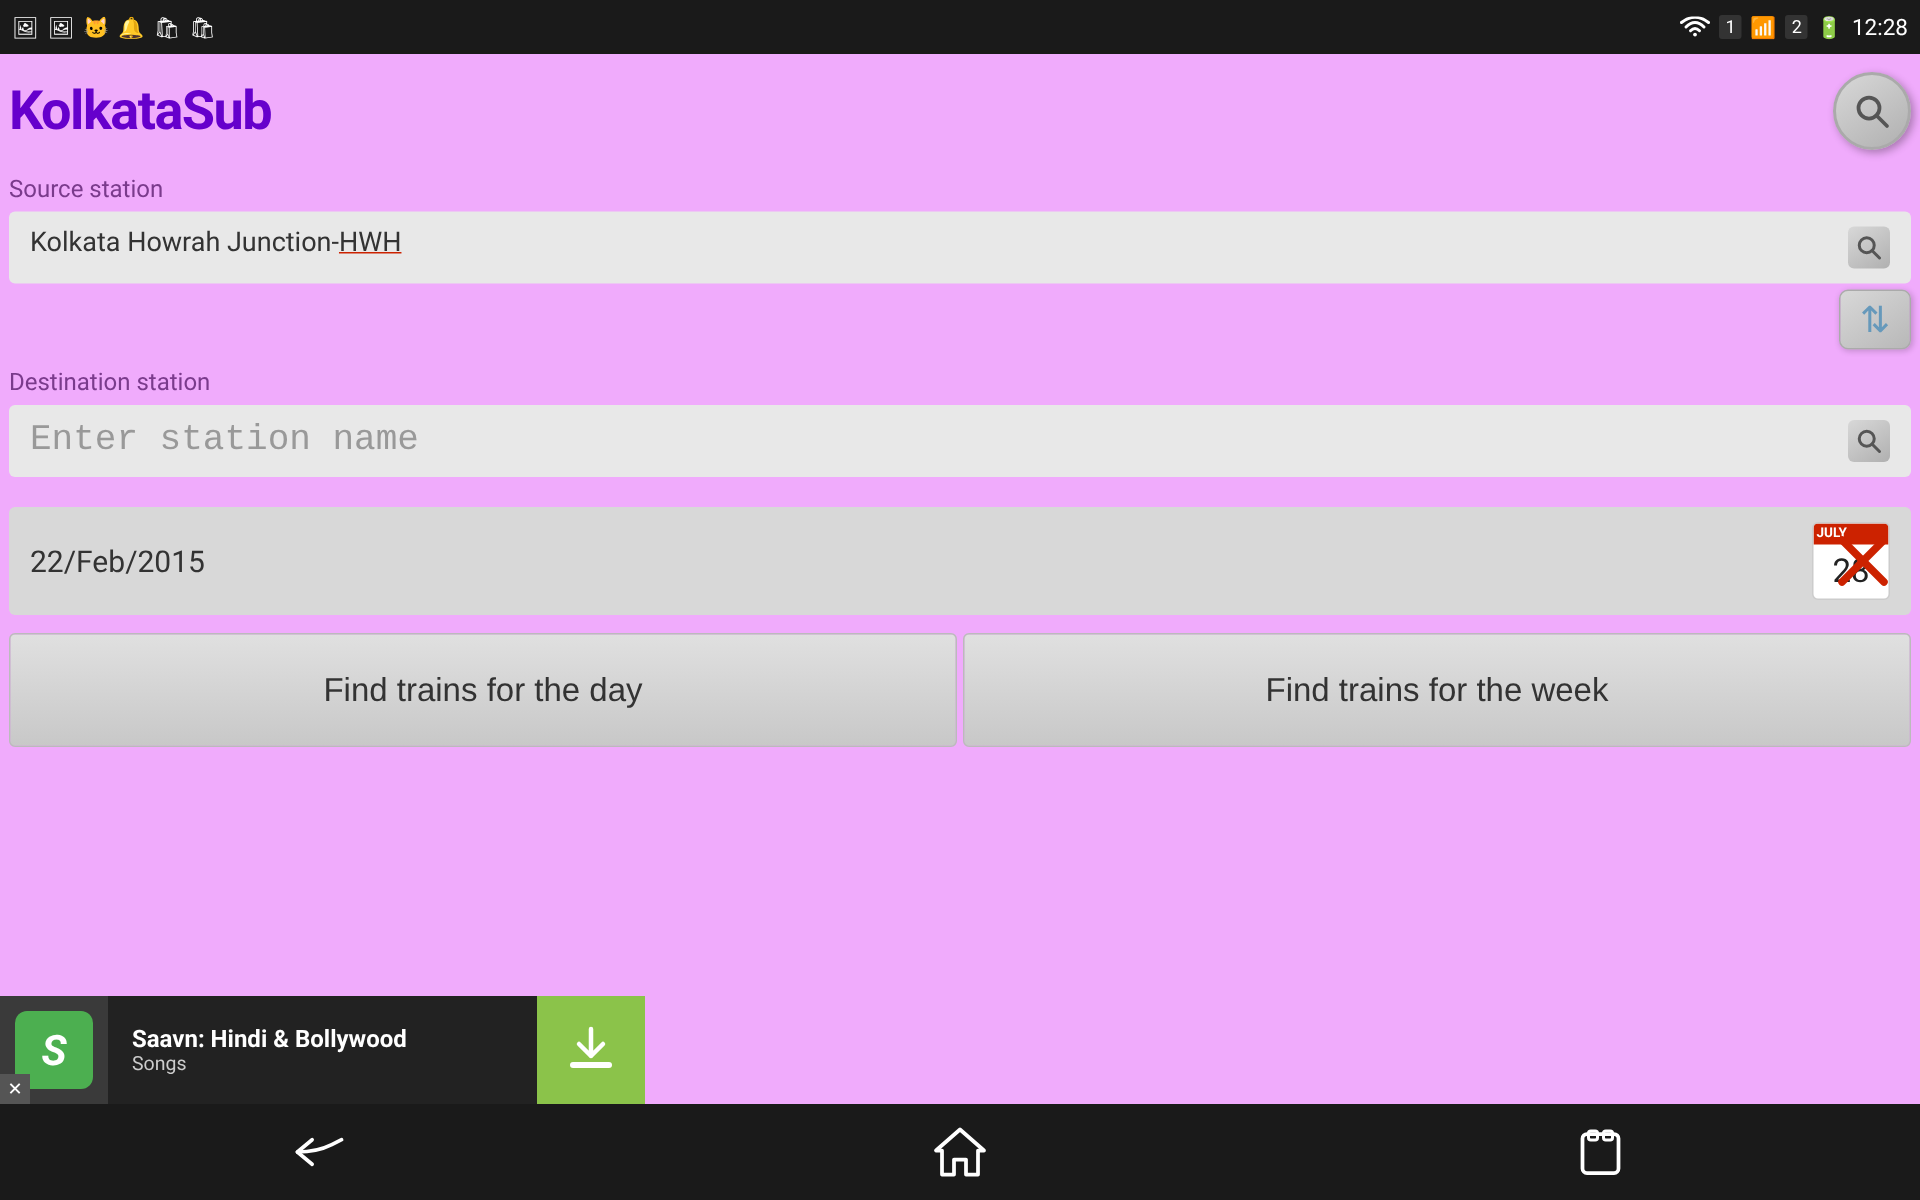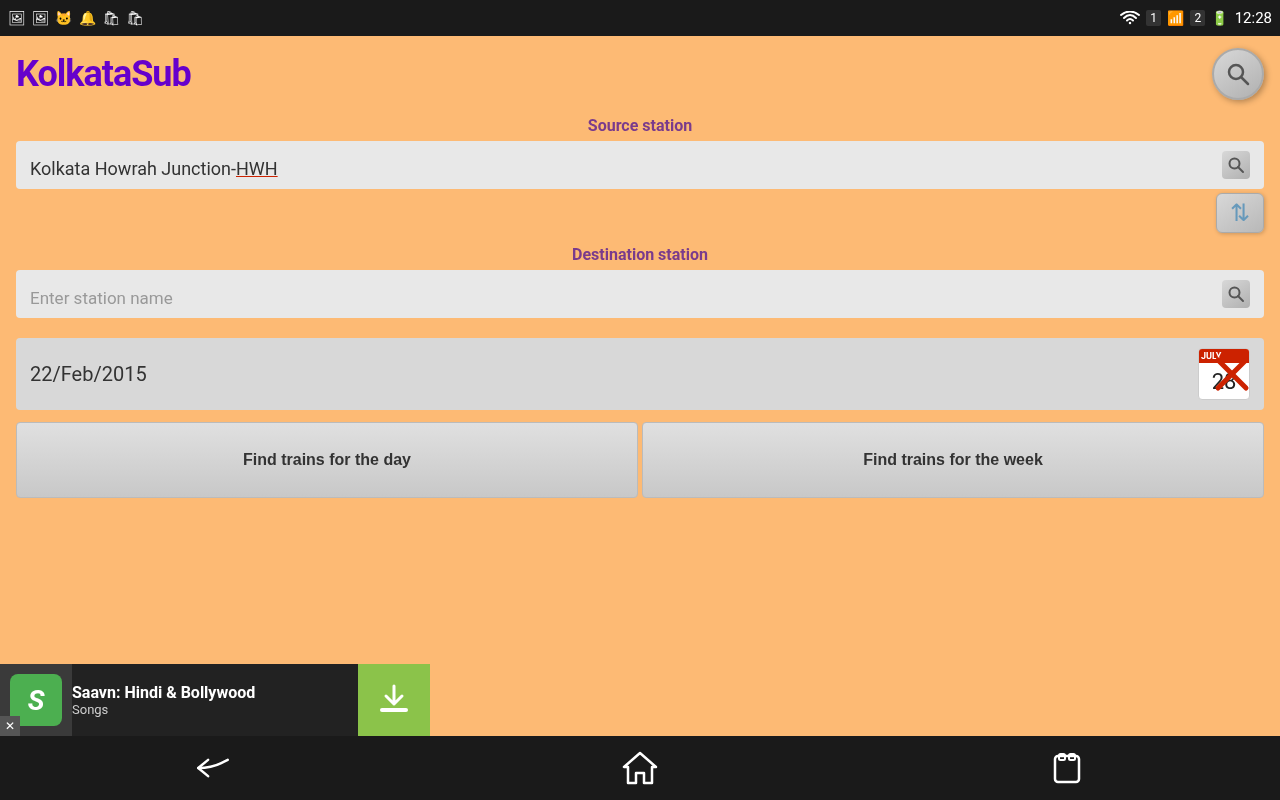--- a/index.html
+++ b/index.html
@@ -43,23 +43,23 @@
     .status-time {
       color: white;
       font-size: 15px;
       font-weight: normal;
     }
 
     
     .app-container {
       width: 100%;
       height: calc(800px - 36px - 64px);
-      background: #fdba74;
+      background: #f0abfc;
       position: relative;
-      padding: 12px 16px;
+      padding: 12px 6px;
     }
 
     
     .app-title-row {
       display: flex;
       align-items: center;
       justify-content: space-between;
       margin-bottom: 16px;
     }
     .app-title {
@@ -83,22 +83,21 @@
     .search-circle-btn svg {
       width: 28px;
       height: 28px;
     }
 
     
     .label {
       font-size: 16px;
       color: #7a3b8c;
       margin-bottom: 6px;
-      font-weight: 700;
-      text-align: center;
+      font-weight: 400;
     }
     .search-icon-small {
       width: 28px;
       height: 28px;
       background: linear-gradient(145deg, #d8d8d8, #b0b0b0);
       border-radius: 4px;
       display: flex;
       align-items: center;
       justify-content: center;
       cursor: pointer;
@@ -213,24 +212,24 @@
     }
     .action-btn {
       flex: 1;
       height: 76px;
       background: linear-gradient(180deg, #e0e0e0, #c8c8c8);
       border: 1px solid #bbb;
       border-radius: 4px;
       display: flex;
       align-items: center;
       justify-content: center;
-      font-size: 16px;
+      font-size: 22px;
       color: #333;
       cursor: pointer;
-      font-weight: 700;
+      font-weight: 400;
     }
 
     
     .notification-bar {
       position: absolute;
       bottom: 64px;
       left: 0;
       width: 430px;
       height: 72px;
       background: #222;
@@ -257,21 +256,21 @@
       justify-content: center;
     }
     .saavn-logo-s {
       color: white;
       font-size: 28px;
       font-weight: bold;
       font-style: italic;
     }
     .notif-text {
       flex: 1;
-      padding: 8px 0;
+      padding: 8px 16px;
       color: white;
       font-size: 15px;
     }
     .notif-title {
       font-weight: bold;
       font-size: 16px;
     }
     .notif-subtitle {
       font-size: 13px;
       color: #ccc;
@@ -332,21 +331,21 @@
       fill: none;
     }
 
     .underline-hwh {
       text-decoration: underline;
       text-decoration-color: #cc2200;
     }
 
     .source-input-row {
       display: flex;
-      align-items: flex-end;
+      align-items: flex-start;
       background: #e8e8e8;
       border-radius: 4px;
       padding: 10px 14px;
       margin-bottom: 4px;
     }
   </style>
 </head>
 <body>
 
 <div class="status-bar">
@@ -401,21 +400,21 @@
   </div>
 
   <div class="swap-btn-row">
     <div class="swap-btn">
       <span style="color:#6699bb; font-size:24px;">⇅</span>
     </div>
   </div>
 
   <div class="label">Destination station</div>
   <div class="source-input-row" style="background:#e8e8e8; cursor:text;">
-    <span style="font-size:17px; color:#999; flex:1;">Enter station name</span>
+    <span style="font-size:24px; color:#999; flex:1;font-family:Liberation Mono, monospace;">Enter station name</span>
     <div class="search-icon-small">
       <svg width="18" height="18" viewBox="0 0 18 18">
         <circle cx="7.5" cy="7.5" r="5" stroke="#555" stroke-width="2" fill="none"></circle>
         <line x1="11" y1="11" x2="16" y2="16" stroke="#555" stroke-width="2" stroke-linecap="round"></line>
       </svg>
     </div>
   </div>
 
   <div style="height:16px;"></div>
   <div class="date-row">

